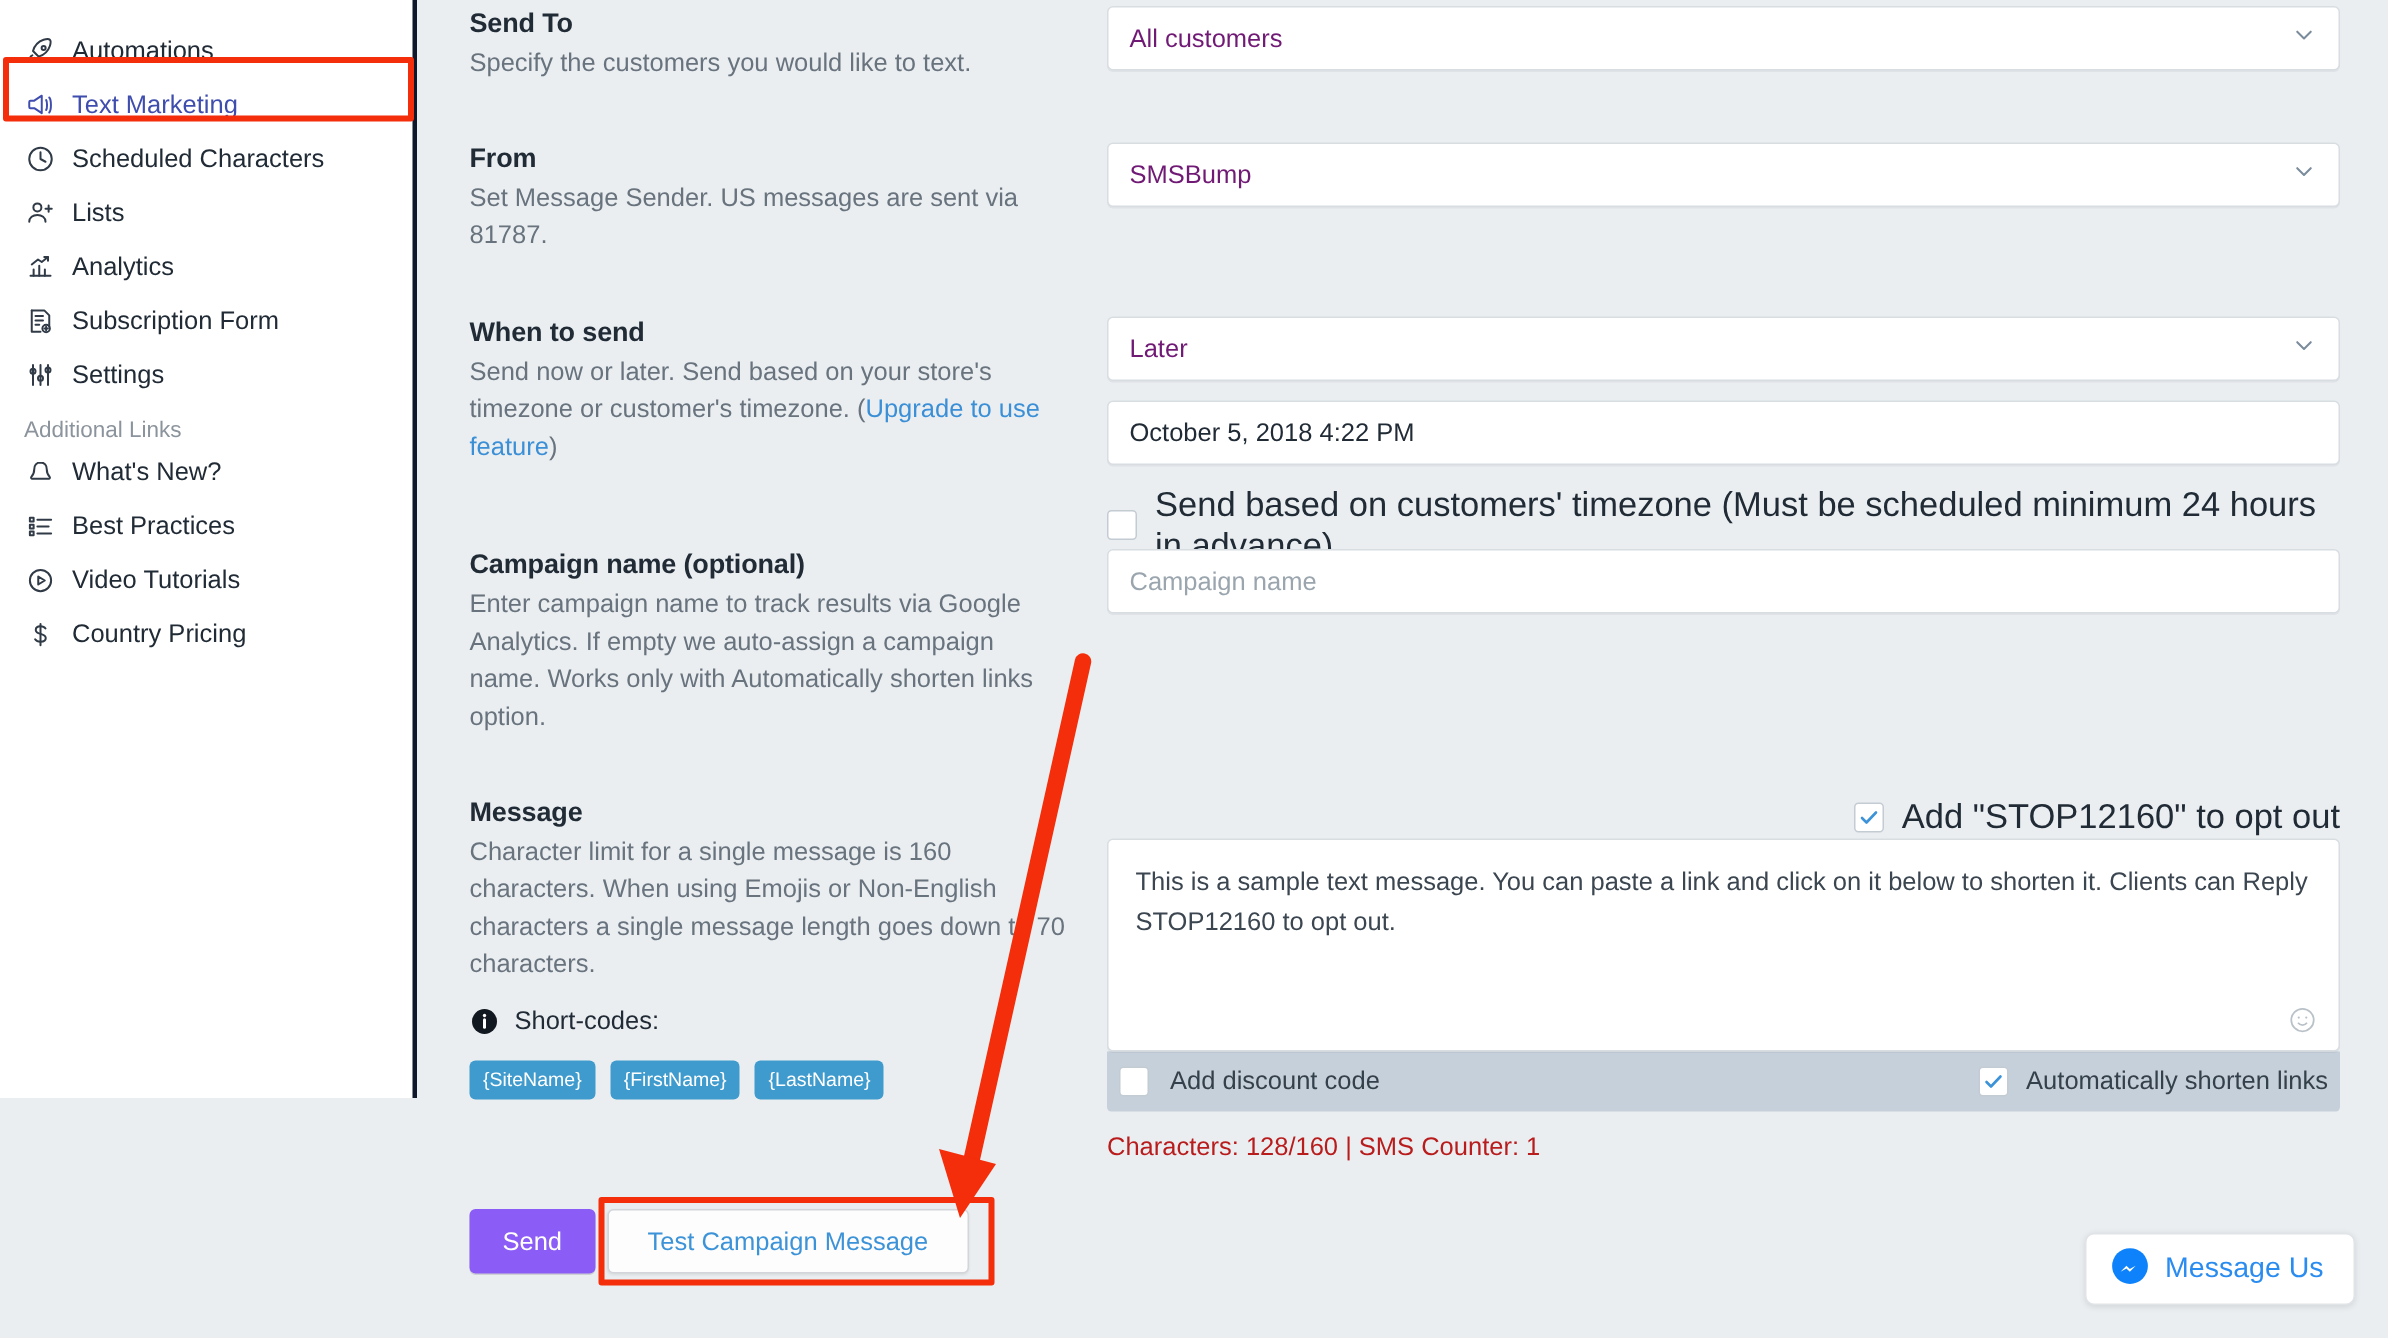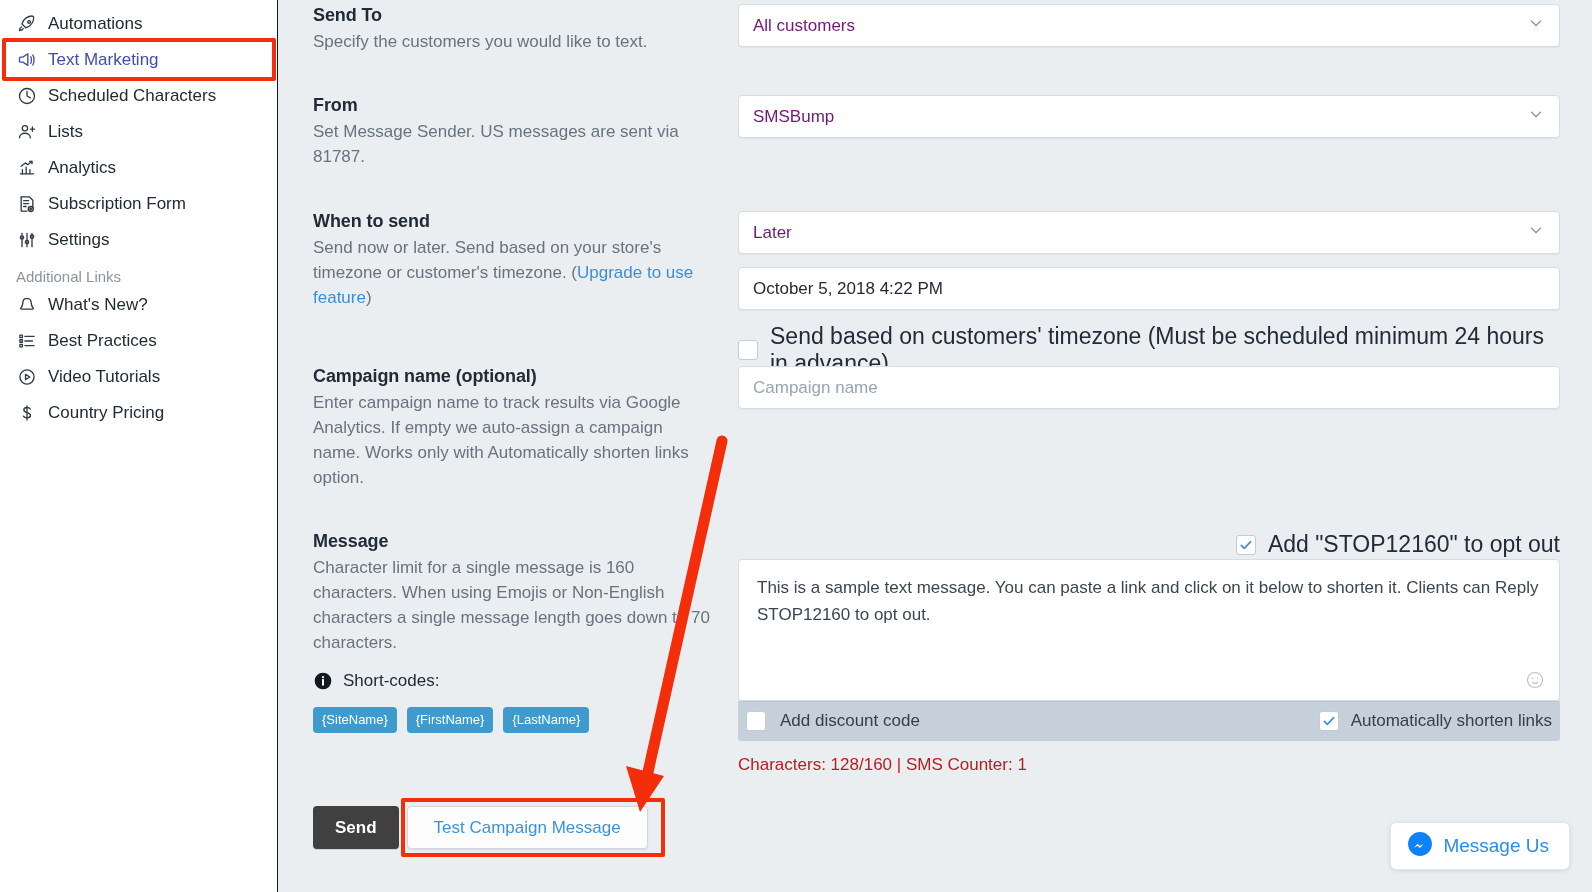--- a/index.html
+++ b/index.html
@@ -6,24 +6,24 @@
   html, body {
     width: 1592px; height: 892px;
     font-family: "Liberation Sans", sans-serif;
     background: #eaeef1;
     overflow: hidden;
   }
   #root { position: relative; width: 1592px; height: 892px; display: flex; }
 
   
   .sidebar {
-    width: 278px; height: 892px; background: #ffffff;
+    width: 278px; height: 732px; background: #ffffff;
     position: relative; flex: 0 0 278px;
-    border-right: 1px solid #0f172a;
-    padding-top: 6px;
+    border-right: 3px solid #0f172a;
+    padding-top: 16px;
   }
   .nav-item {
     display: flex; align-items: center; gap: 10px;
     height: 36px; padding: 0 12px 0 16px;
     font-size: 17px; color: #212b36; white-space: nowrap;
     cursor: pointer;
   }
   .nav-item .ico { width: 22px; height: 22px; flex: 0 0 22px; display:flex; align-items:center; justify-content:center; }
   .nav-item.active { color: #3f4eae; }
   .nav-item.active svg { stroke: #3f4eae; }
@@ -63,23 +63,23 @@
   .chips { display: flex; gap: 10px; margin-top: 16px; }
   .chip {
     background: #3f9bcd; color: #ffffff; font-size: 13px;
     border-radius: 4px; padding: 5px 9px 6px 9px; white-space: nowrap;
     cursor: pointer;
   }
 
   
   .btn-row { position: absolute; left: 0; top: 806px; display: flex; align-items: center; }
   .btn-send {
-    background: #404040; color: #fff; font-size: 17px;
+    background: #8b5cf6; color: #fff; font-size: 17px;
     border: none; border-radius: 4px; padding: 0 22px; height: 43px;
-    cursor: pointer; box-shadow: 0 1px 0 rgba(0,0,0,0.12); font-weight: bold;
+    cursor: pointer; box-shadow: 0 1px 0 rgba(0,0,0,0.12);
   }
   .btn-test-wrap { position: relative; margin-left: 8px; }
   .btn-test {
     background: #fdfdfd; color: #3d93d8; font-size: 17px;
     border: 1px solid #d2d6da; border-radius: 4px;
     padding: 0 26px; height: 43px; cursor: pointer;
     box-shadow: 0 1px 2px rgba(0,0,0,0.08);
   }
   .btn-test-hl {
     position: absolute; left: -6px; top: -8px;

